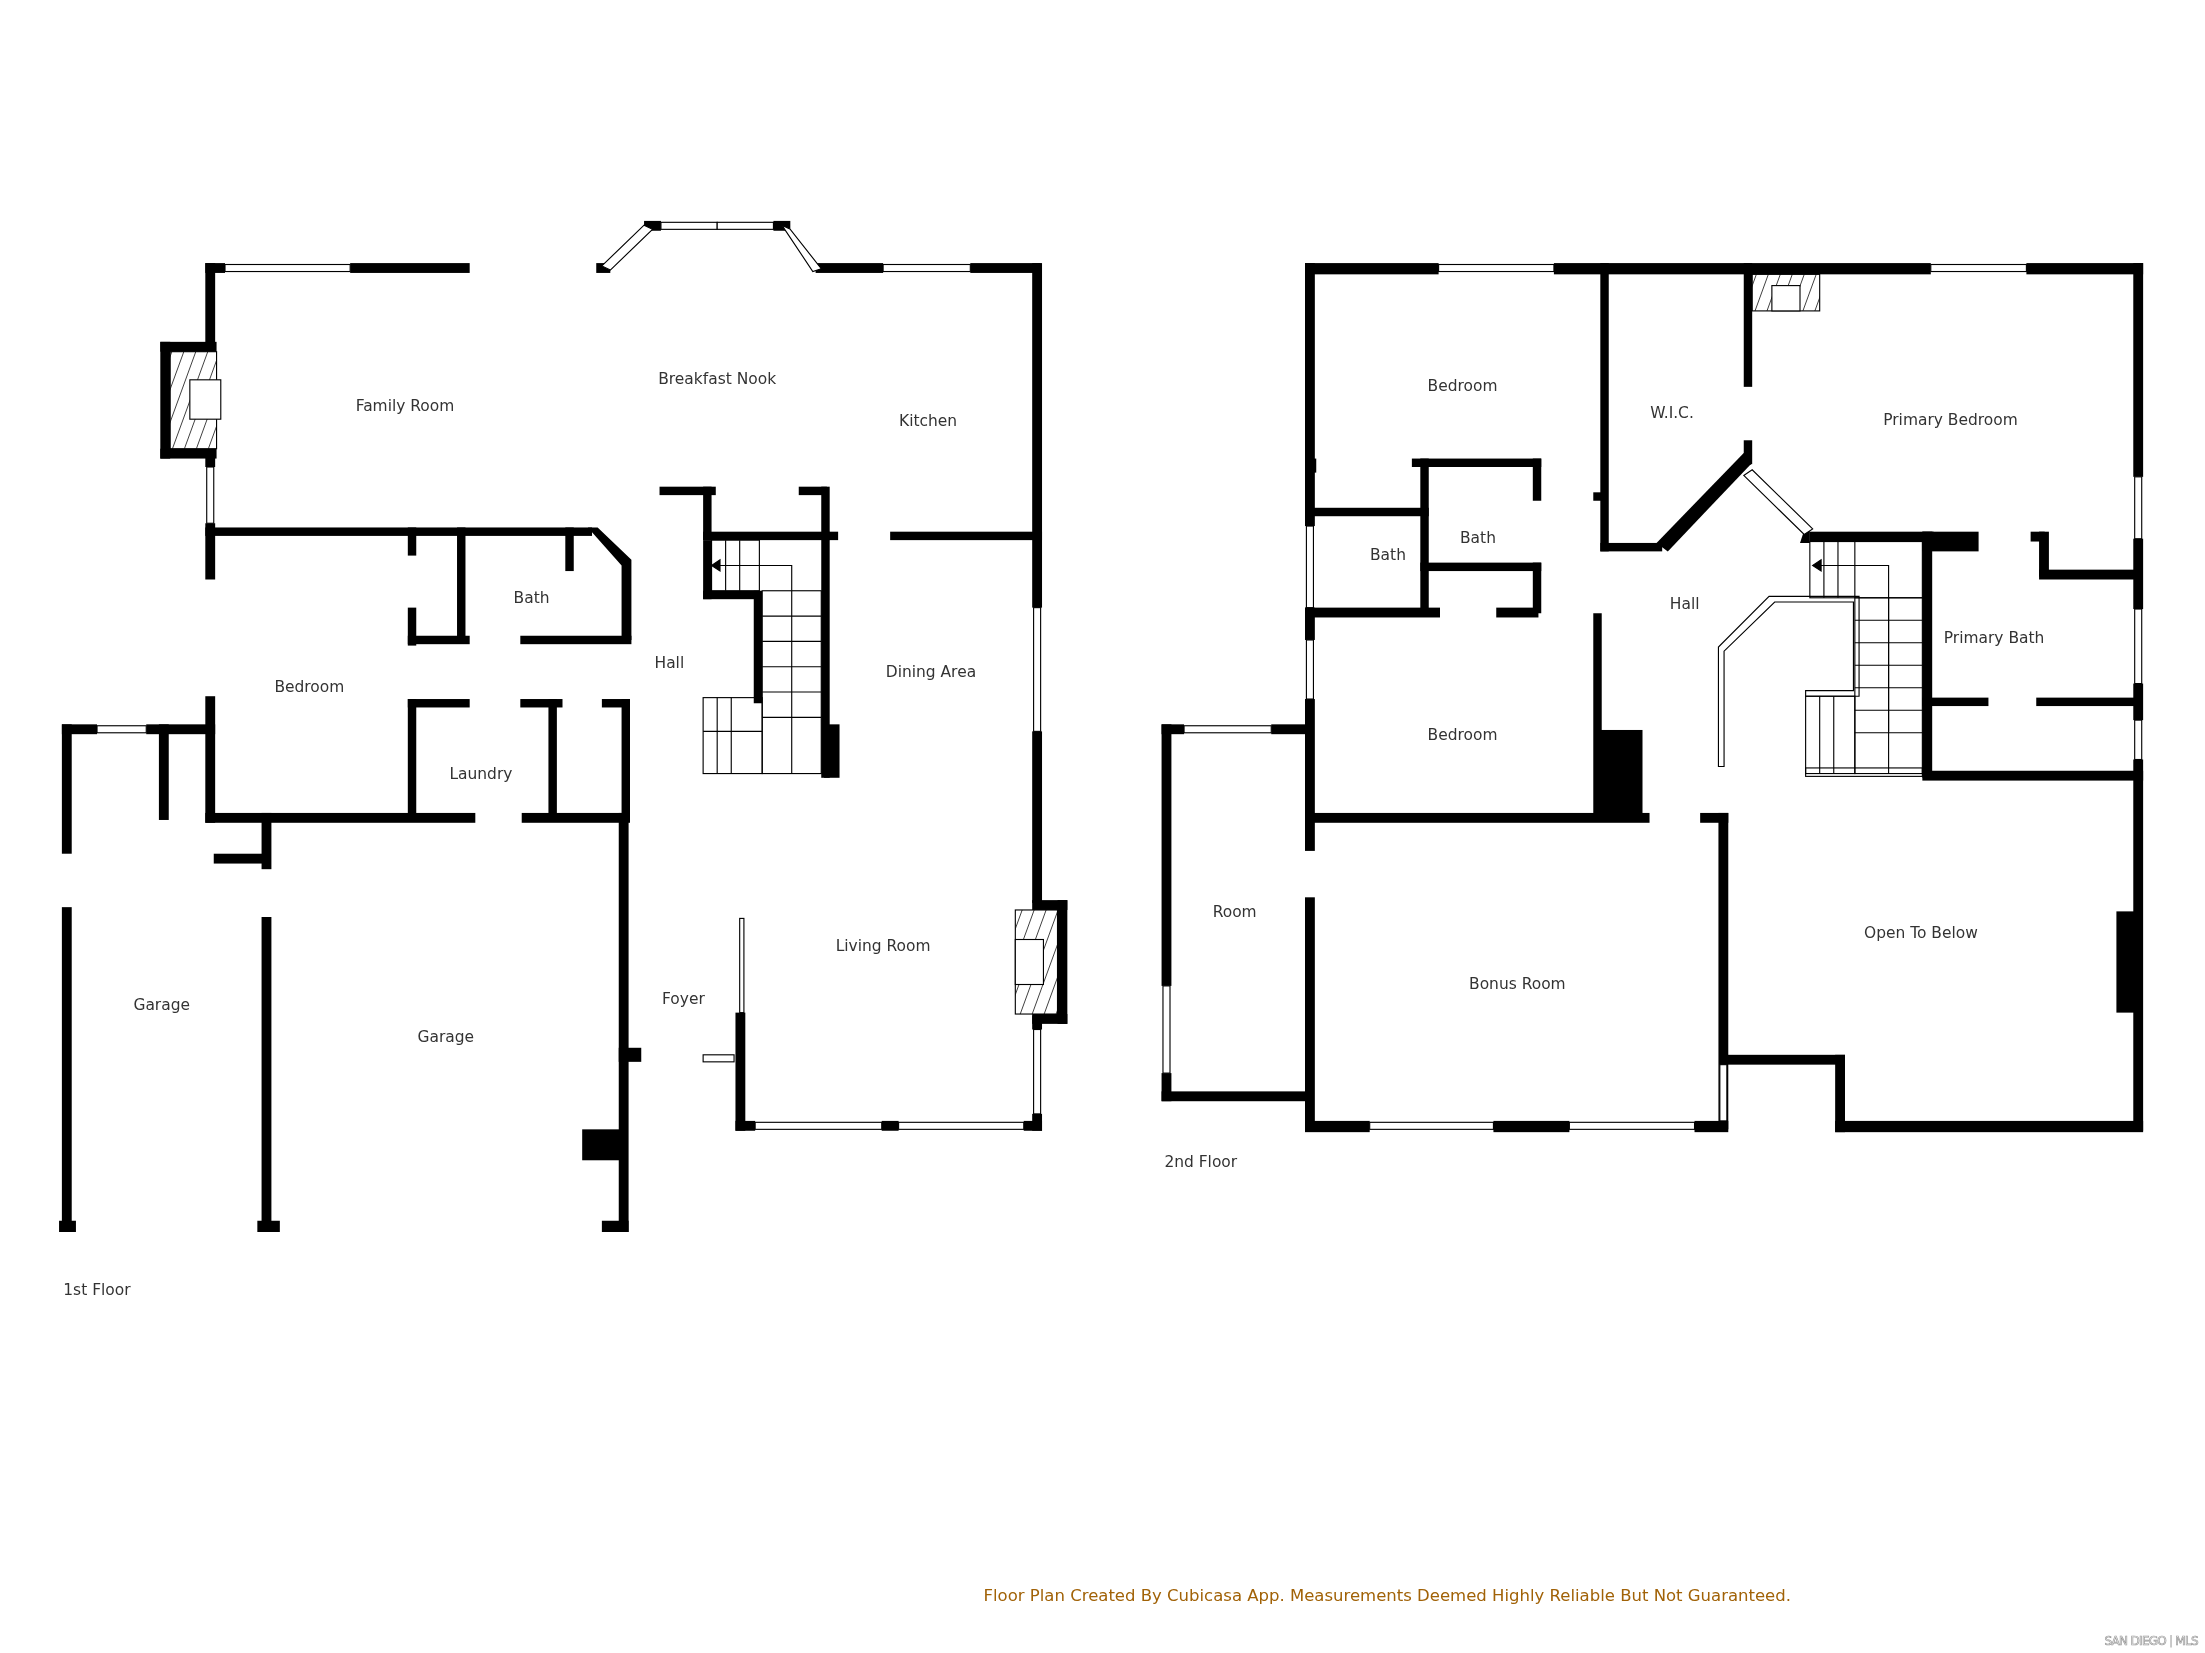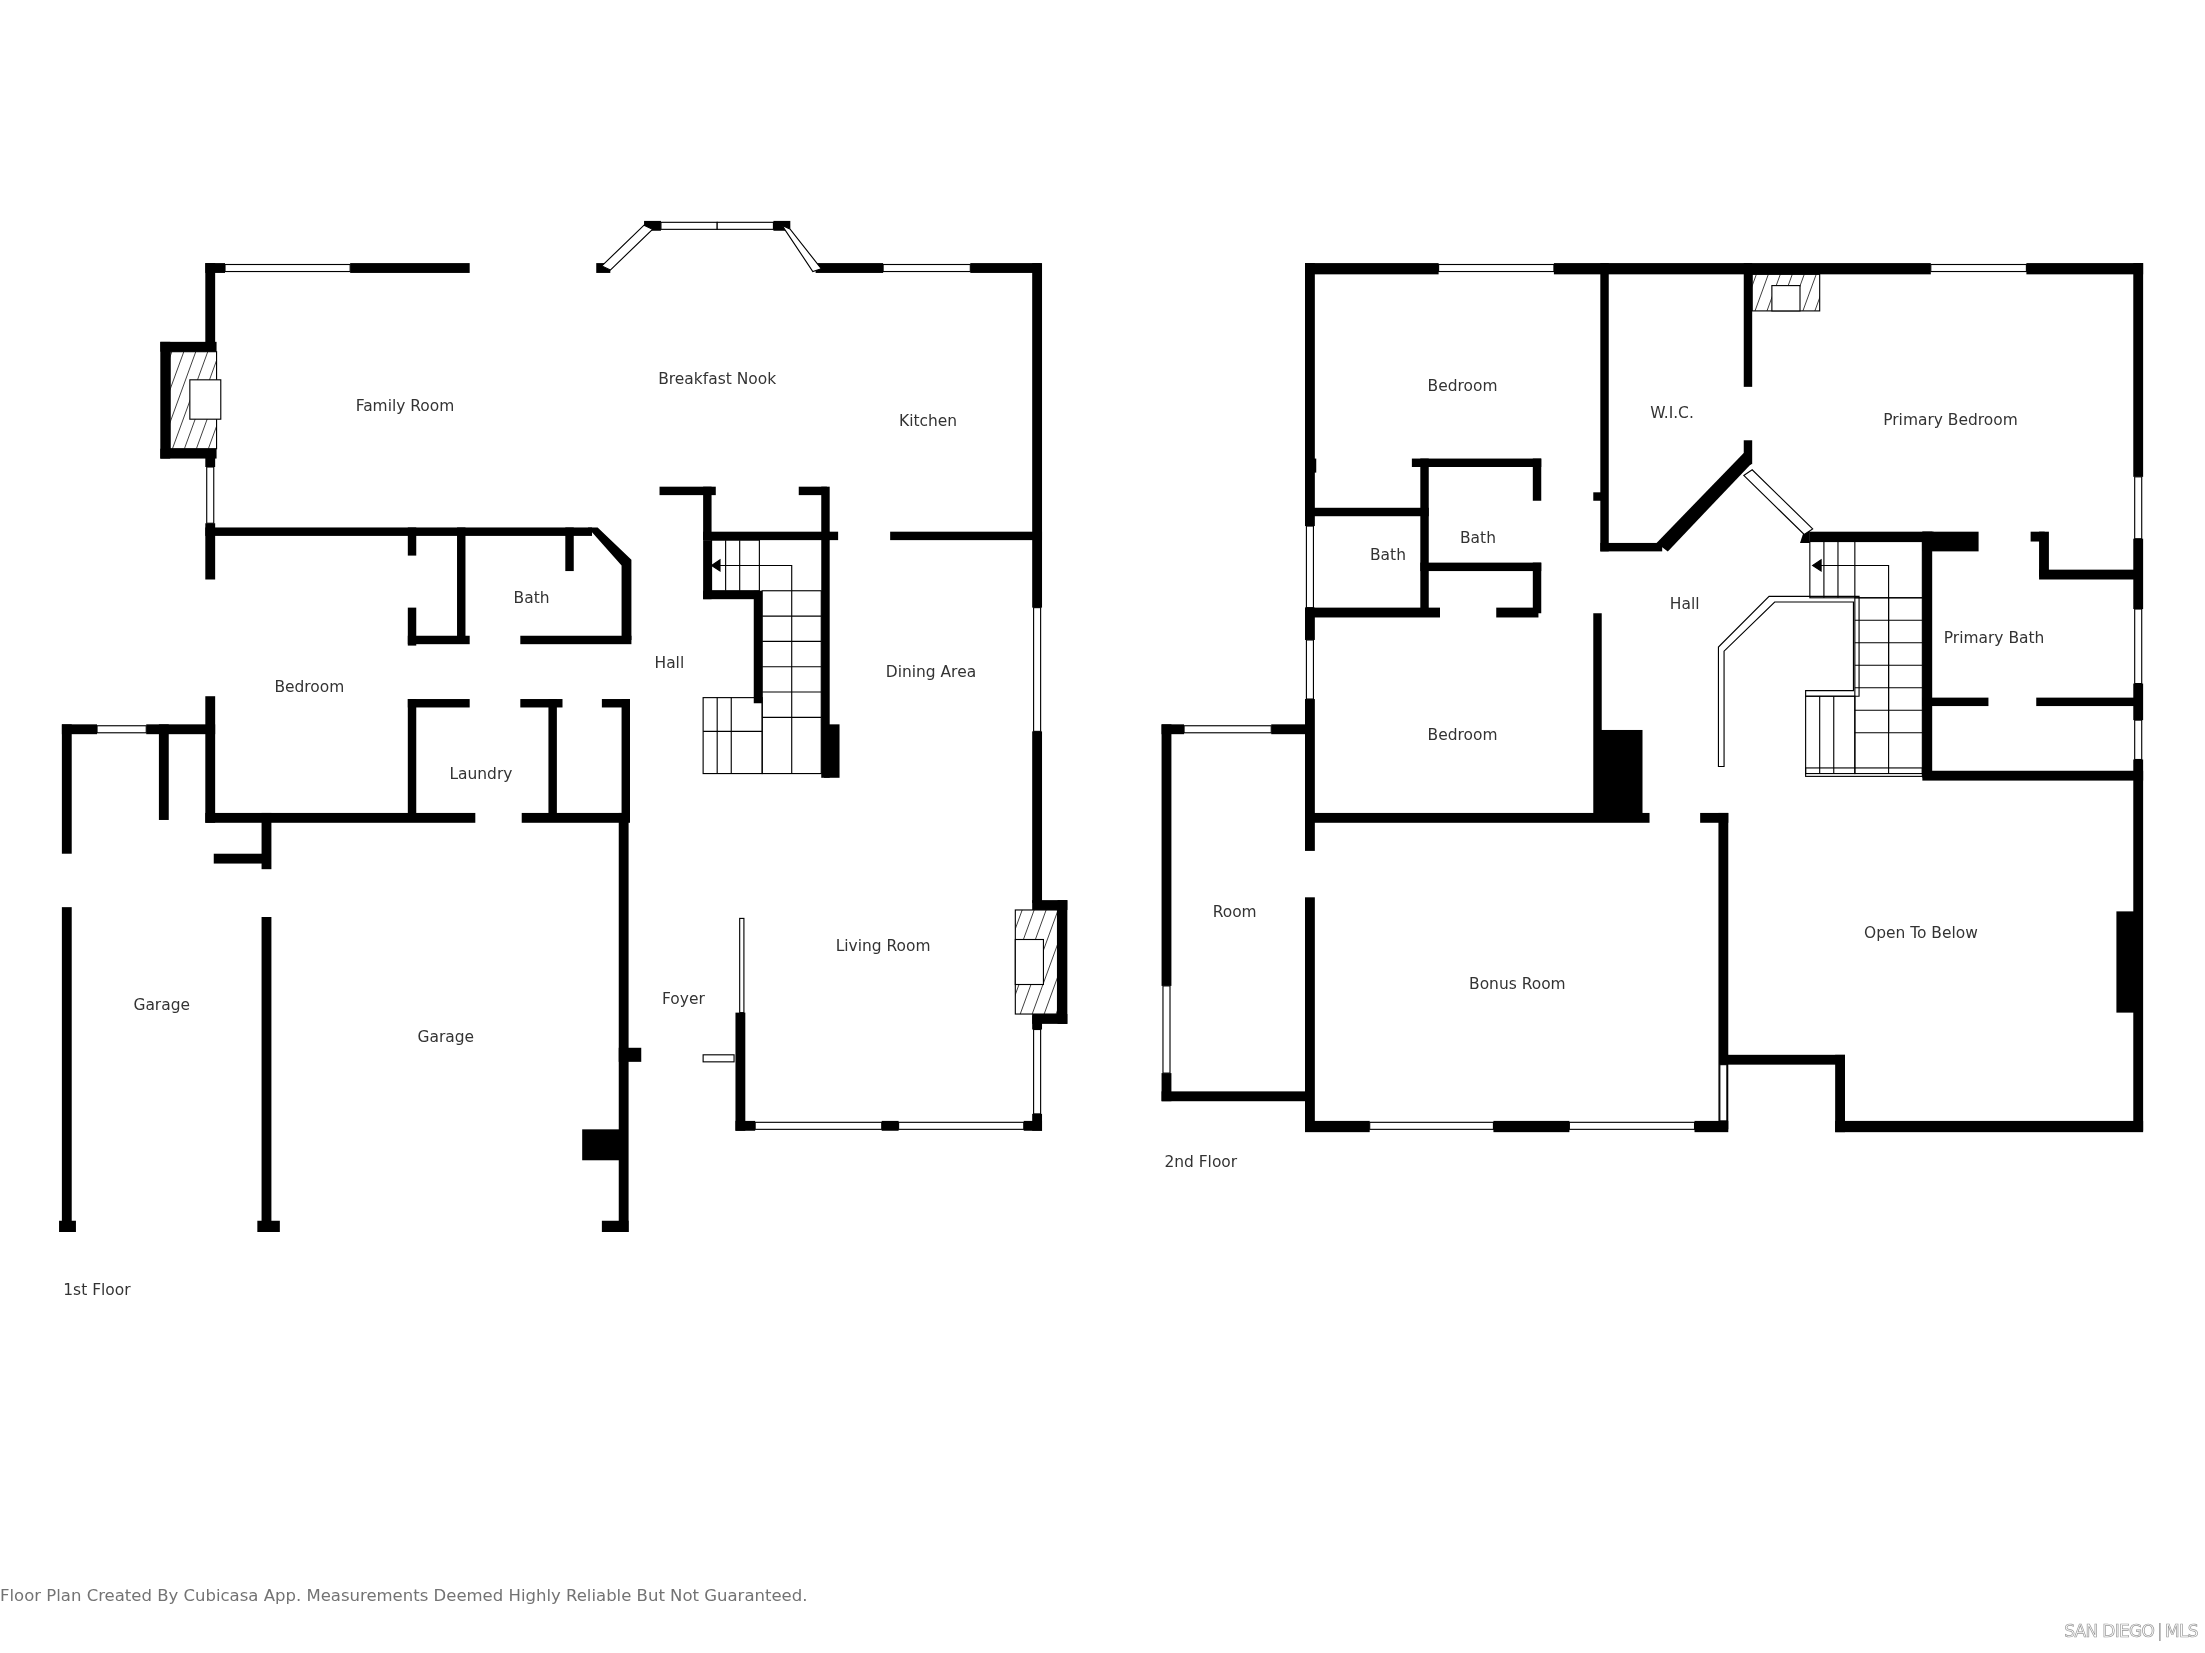--- a/index.html
+++ b/index.html
@@ -1,21 +1,21 @@
 <!DOCTYPE html>
 <html style="font-size:11.5px"><head>
 <meta charset="utf-8">
 <style>
   html, body { margin: 0; padding: 0; background: #ffffff; }
   body { width: 2205px; height: 1654px; position: relative; overflow: hidden; font-family: "Liberation Sans", sans-serif; }
   #plan { position: absolute; left: 0; top: 0; width: 2205px; height: 1654px; }
   .lbl { font-family: "DejaVu Sans", sans-serif; font-size: 11px; fill: #333; text-anchor: middle; }
   .flbl { font-family: "DejaVu Sans", sans-serif; font-size: 11px; fill: #333; text-anchor: start; }
-  .disc { position: absolute; left: 0; width: 1791px; top: 1586px; text-align: left; font-family: "DejaVu Sans", sans-serif; font-size: 16.5px; color: #737373; }
-  .logo { position: absolute; right: 7.2px; bottom: 13px; font-family: "DejaVu Sans", sans-serif; font-size: 17px; color: #fff; -webkit-text-stroke: 0.7px #999; letter-spacing: -0.7px; }
+  .disc { position: absolute; left: 0; width: 1791px; top: 1586px; text-align: right; font-family: "DejaVu Sans", sans-serif; font-size: 16.5px; color: #a16207; }
+  .logo { position: absolute; right: 7.2px; bottom: 6px; font-family: "DejaVu Sans", sans-serif; font-size: 12px; color: #fff; -webkit-text-stroke: 0.7px #999; letter-spacing: -0.7px; }
   .logo .sep { color: #999; -webkit-text-stroke: 0; margin: 0 2.9px; }
 </style>
 </head>
 <body>
 
 <svg id="plan" viewBox="0 0 1568 1176" xmlns="http://www.w3.org/2000/svg">
   <defs>
     <pattern id="hatch" width="8" height="8" patternUnits="userSpaceOnUse" patternTransform="rotate(20)">
       <line x1="0" y1="0" x2="0" y2="8" stroke="#000" stroke-width="1"></line>
     </pattern>

